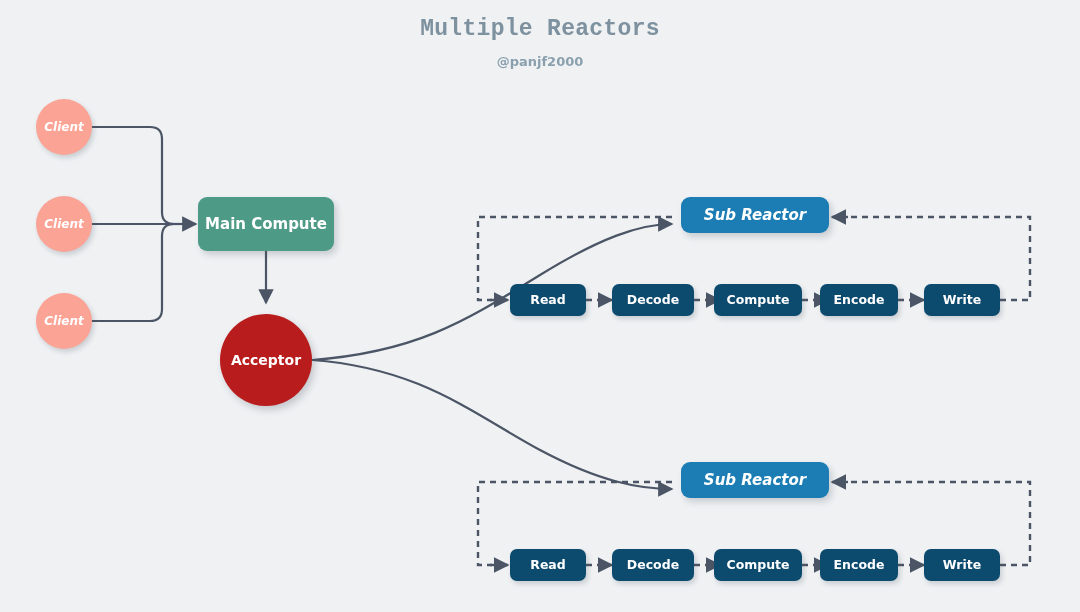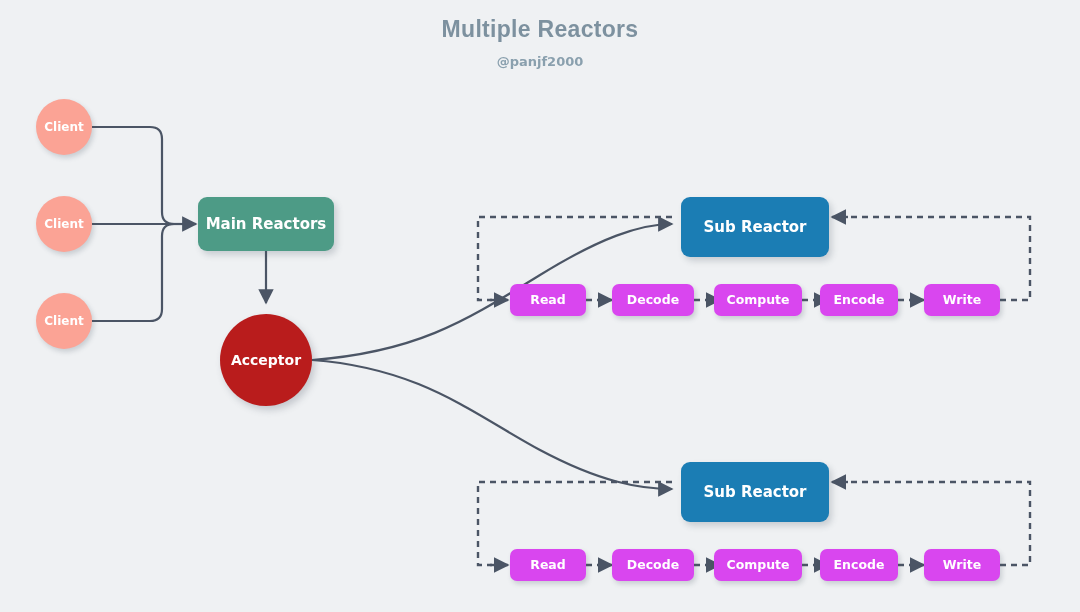--- a/index.html
+++ b/index.html
@@ -23,21 +23,21 @@
     top: 0;
     width: 1080px;
     height: 612px;
   }
   .title {
     position: absolute;
     left: 0;
     top: 16px;
     width: 1080px;
     text-align: center;
-    font-family: Liberation Sans, sans-serif;
+    font-family: Liberation Mono, monospace;
     font-size: 23px;
     font-weight: bold;
     letter-spacing: 0.3px;
     color: #7d919f;
   }
   .subtitle {
     position: absolute;
     left: 0;
     top: 54px;
     width: 1080px;
@@ -59,49 +59,51 @@
     text-align: center;
     line-height: 1;
   }
   .client {
     width: 56px;
     height: 56px;
     border-radius: 50%;
     background: #fba395;
     font-size: 12px;
     box-shadow: 2px 3px 5px rgba(70,80,95,0.22);
+    font-style: italic;
   }
   .acceptor {
     width: 92px;
     height: 92px;
     border-radius: 50%;
     background: #b91c1c;
     font-size: 14px;
     box-shadow: 3px 4px 7px rgba(70,80,95,0.25);
   }
   .main-reactor {
     width: 136px;
     height: 54px;
     border-radius: 9px;
     background: #4d9b86;
     font-size: 15px;
     box-shadow: 3px 4px 6px rgba(70,80,95,0.22);
   }
   .sub-reactor {
     width: 148px;
-    height: 60px;
+    height: 36px;
     border-radius: 9px;
     background: #1b7db4;
     font-size: 15px;
     box-shadow: 3px 4px 6px rgba(70,80,95,0.22);
+    font-style: italic;
   }
   .stage {
     height: 32px;
     border-radius: 7px;
-    background: #d946ef;
+    background: #0c4a6e;
     font-size: 12.5px;
     box-shadow: 2px 3px 5px rgba(70,80,95,0.22);
   }
 </style>
 </head>
 <body>
 
 <div id="canvas">
 
   <div class="title">Multiple Reactors</div>
@@ -173,21 +175,21 @@
     <span>Client</span>
   </div>
   <div class="node client" style="left:36px; top:196px;">
     <span>Client</span>
   </div>
   <div class="node client" style="left:36px; top:293px;">
     <span>Client</span>
   </div>
 
   <div class="node main-reactor" style="left:198px; top:197px;">
-    <span>Main Reactors</span>
+    <span>Main Compute</span>
   </div>
 
   <div class="node acceptor" style="left:220px; top:314px;">
     <span>Acceptor</span>
   </div>
 
   <div class="node sub-reactor" style="left:681px; top:197px;">
     <span>Sub Reactor</span>
   </div>
 

